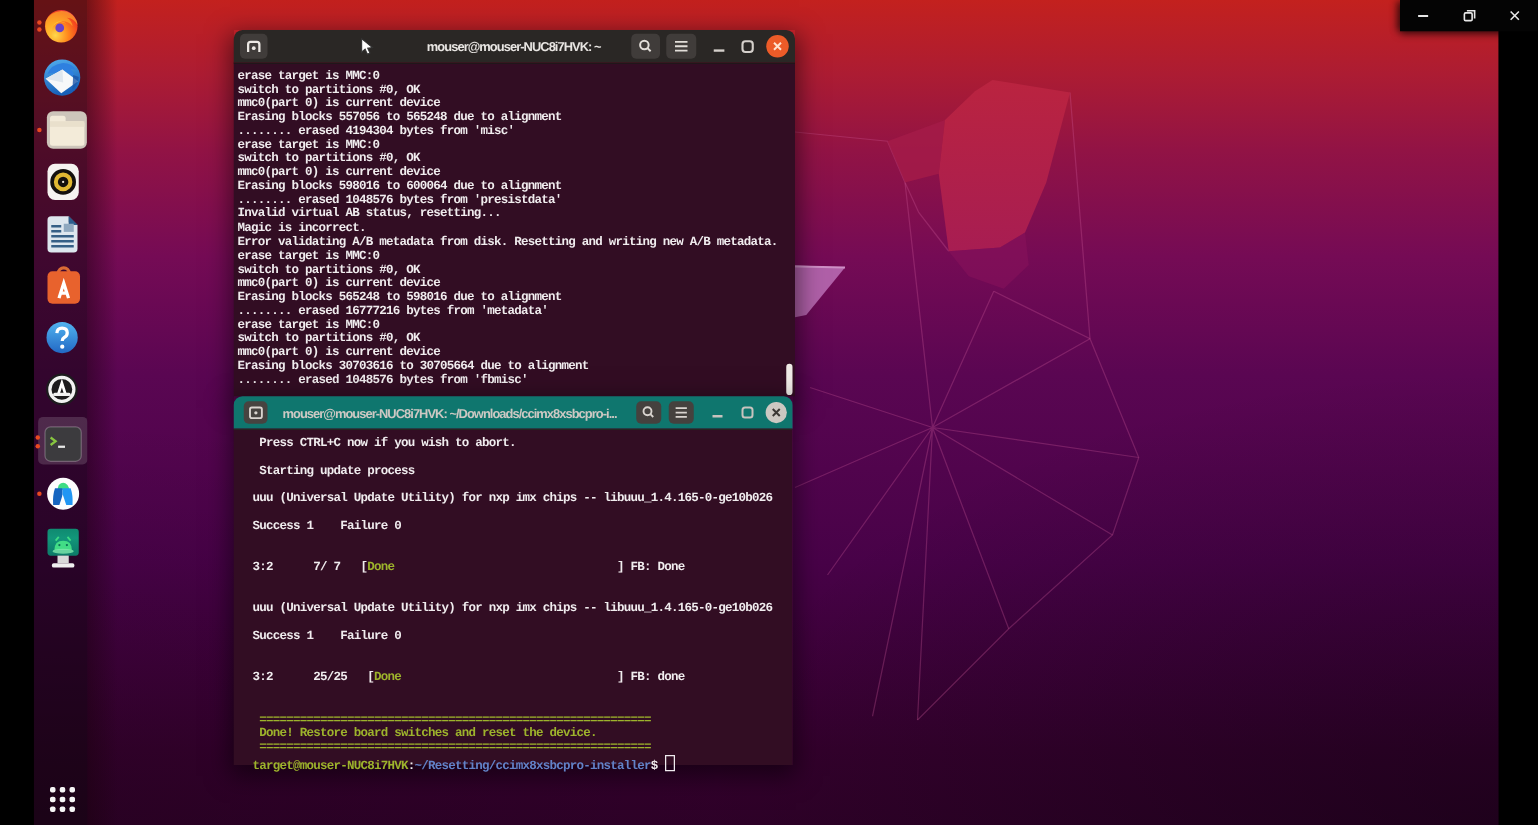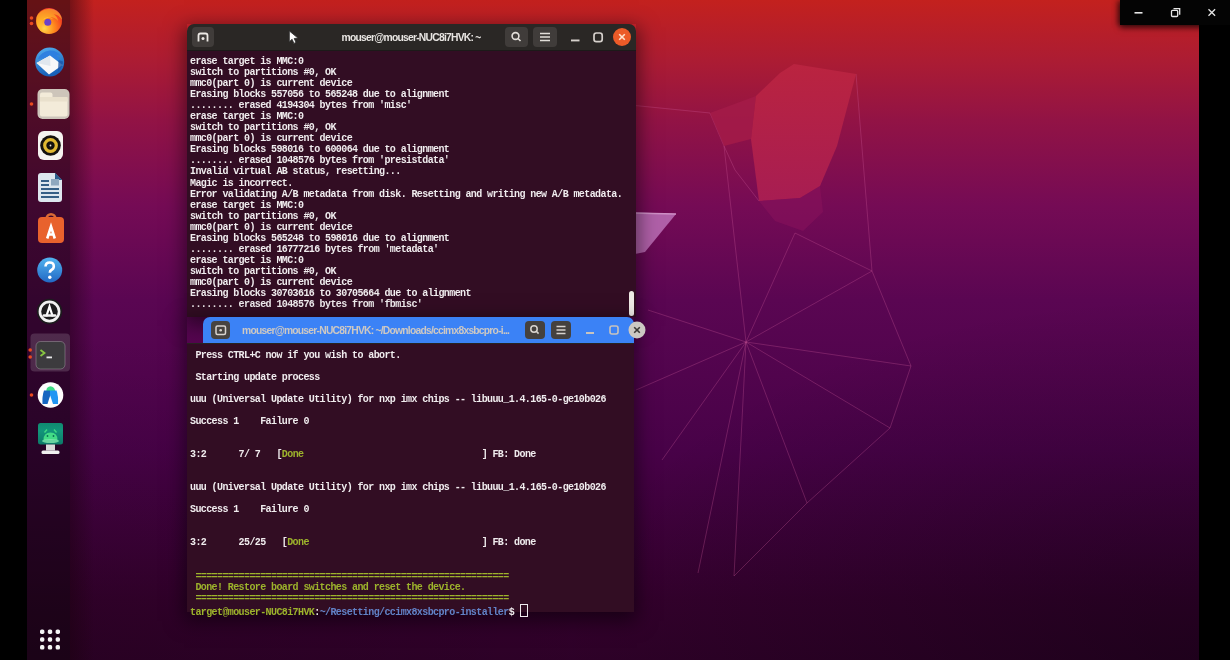--- a/index.html
+++ b/index.html
@@ -221,41 +221,41 @@
 erase target is MMC:0
 switch to partitions #0, OK
 mmc0(part 0) is current device
 Erasing blocks 30703616 to 30705664 due to alignment
 ........ erased 1048576 bytes from 'fbmisc'</pre>
   </div>
   <div style="position:absolute;right:2px;top:267px;width:5px;height:25px;background:#efeae6;border-radius:3px;"></div>
 </div>
 
 <div class="win" id="t2" style="left:187px;top:317px;width:447px;height:295px;z-index:12;">
-  <div class="hdr" style="height:26px;background:#3b82f6;margin-left:16px;">
+  <div class="hdr" style="height:26px;background:#0f766e;">
     <svg width="447" height="26">
       <rect x="8" y="4" width="19" height="18" rx="4" fill="#474340"></rect>
       <rect x="13" y="9" width="9.5" height="8.5" rx="1.5" fill="none" stroke="#d9d4cf" stroke-width="1.5"></rect>
       <circle cx="17.7" cy="13.2" r="1.3" fill="#d9d4cf"></circle>
       <text x="39" y="17" font-family="Liberation Sans" font-size="10.3" font-weight="bold" fill="#cdc8c3" letter-spacing="-0.76">mouser@mouser-NUC8i7HVK: ~/Downloads/ccimx8xsbcpro-i...</text>
       <rect x="322" y="4" width="20" height="18" rx="4" fill="#45413e"></rect>
       <circle cx="331" cy="12" r="3.2" fill="none" stroke="#d9d4cf" stroke-width="1.5"></circle>
       <path d="M333.3 14.3 L335.6 16.6" stroke="#d9d4cf" stroke-width="1.5"></path>
       <rect x="348" y="4" width="20" height="18" rx="4" fill="#45413e"></rect>
       <g stroke="#d9d4cf" stroke-width="1.4">
         <path d="M353.5 9.5 h9 M353.5 13 h9 M353.5 16.5 h9"></path>
       </g>
       <rect x="383" y="15" width="8" height="2" fill="#c8c3be"></rect>
       <rect x="407" y="9" width="8" height="8" rx="2" fill="none" stroke="#c8c3be" stroke-width="1.6"></rect>
       <circle cx="434" cy="13" r="8.5" fill="#ccc8c2"></circle>
       <path d="M431.2 10.2 l5.6 5.6 M436.8 10.2 l-5.6 5.6" stroke="#3b3734" stroke-width="1.6"></path>
     </svg>
   </div>
   <div class="body" style="top:26px;border-top:1px solid #272421;">
-    <pre style="padding:5.7px 0 0 3px;"> Press CTRL+C now if you wish to abort.
+    <pre style="padding:5.7px 0 0 3px;margin-left:12px;"> Press CTRL+C now if you wish to abort.
 
  Starting update process
 
 uuu (Universal Update Utility) for nxp imx chips -- libuuu_1.4.165-0-ge10b026
 
 Success 1    Failure 0
 
 
 3:2      7/ 7   [<span class="g">Done</span>                                 ] FB: Done
 

